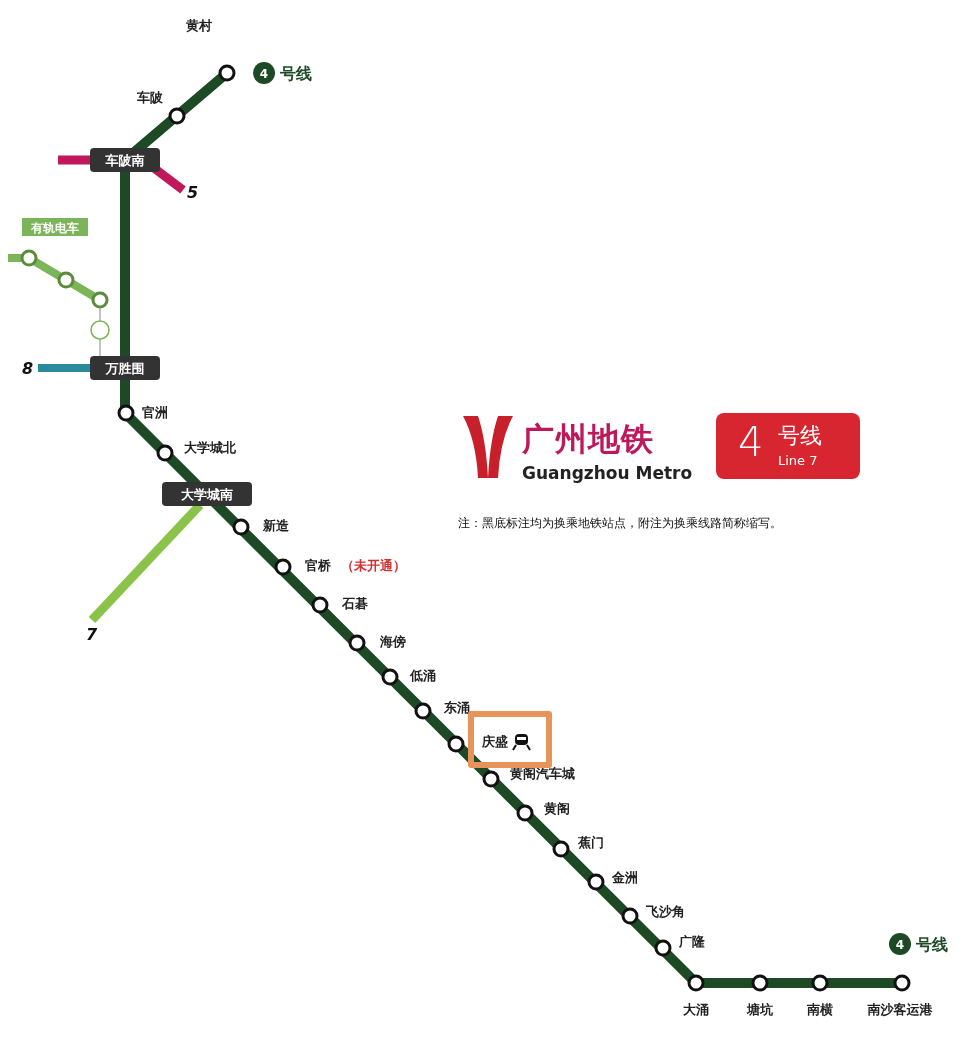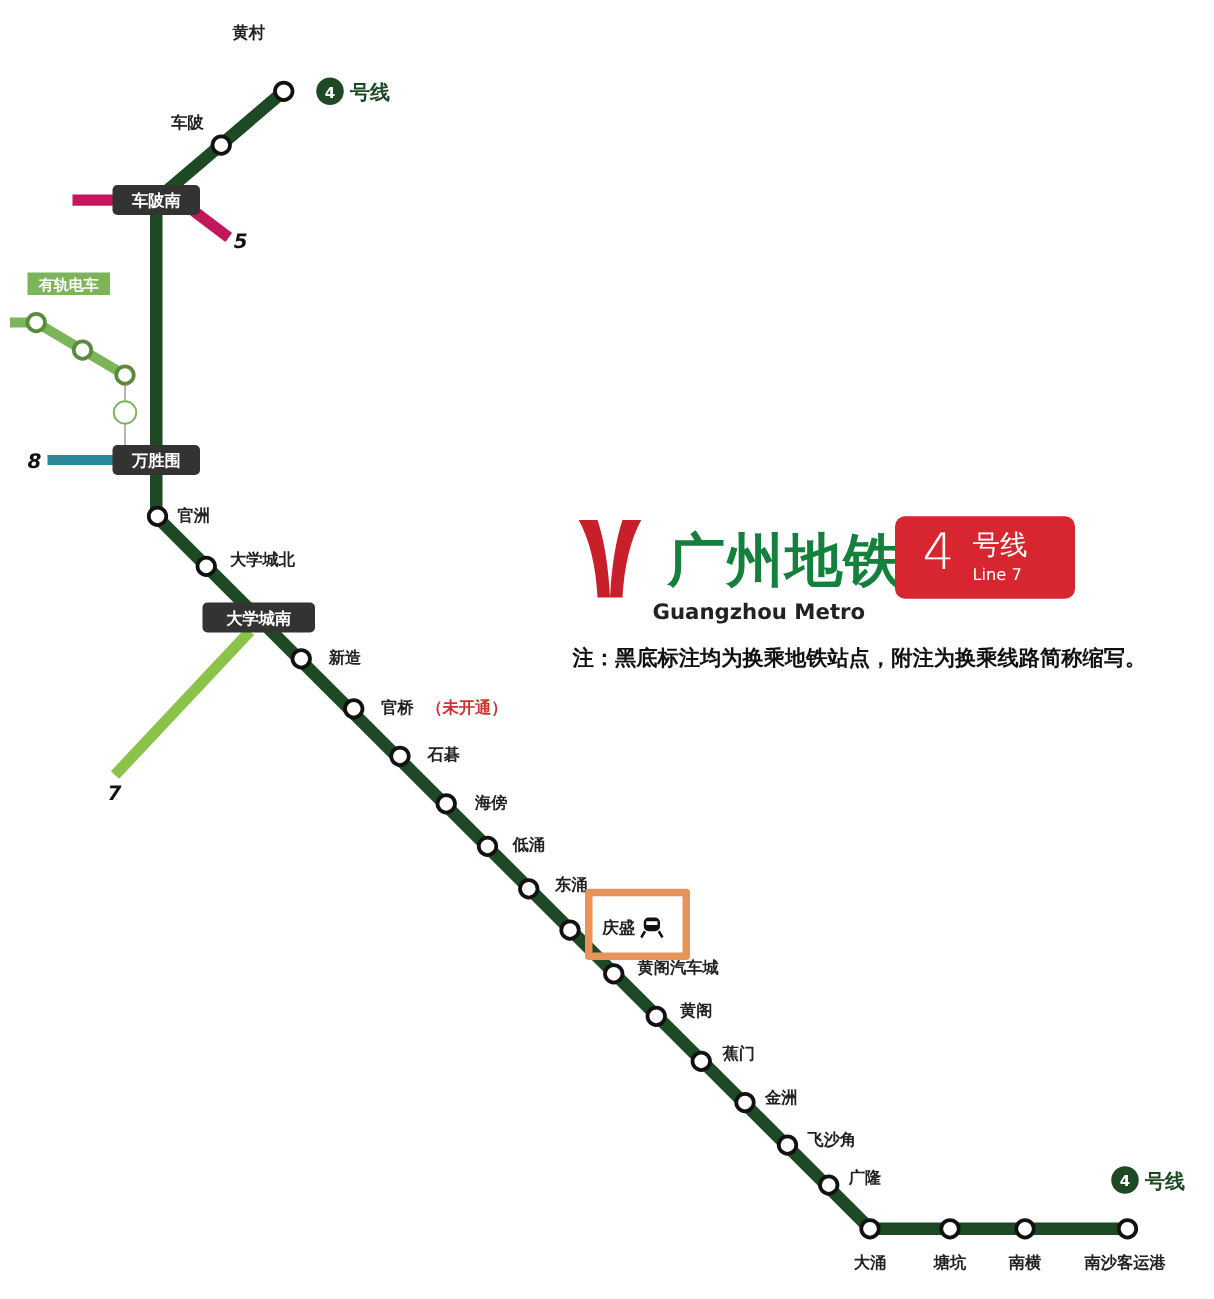--- a/index.html
+++ b/index.html
@@ -2,30 +2,30 @@
 <html><head>
 <meta charset="utf-8">
 <style>
   html, body { margin:0; padding:0; background:#ffffff; }
   body { width:971px; height:1039px; position:relative; overflow:hidden;
          font-family:"DejaVu Sans", sans-serif; }
   #map { position:absolute; left:0; top:0; }
   .st-label { font-family:"DejaVu Sans", sans-serif; font-size:13px; font-weight:bold; fill:#222; }
   .xfer-label { font-family:"DejaVu Sans", sans-serif; font-size:13px; font-weight:bold; fill:#ffffff; }
   .line-num { font-family:"DejaVu Sans", sans-serif; font-size:16px; font-weight:bold; font-style:italic; fill:#111; }
-  .brand-cn { position:absolute; left:522px; top:418px; font-size:46px; font-weight:bold; color:#15803d;
-              font-family:"DejaVu Sans", sans-serif; letter-spacing:1px;margin-left:12px; }
-  .brand-en { position:absolute; left:522px; top:480px; font-size:17px; font-weight:bold; color:#222;
+  .brand-cn { position:absolute; left:522px; top:418px; font-size:32px; font-weight:bold; color:#be185d;
+              font-family:"DejaVu Sans", sans-serif; letter-spacing:1px; }
+  .brand-en { position:absolute; left:522px; top:463px; font-size:17px; font-weight:bold; color:#222;
               font-family:"DejaVu Sans", sans-serif; }
   .line-badge { position:absolute; left:716px; top:413px; width:144px; height:66px; background:#d7262f;
                 border-radius:8px; color:#fff; }
   .line-badge .num { position:absolute; left:22px; top:6px; font-size:40px; font-family:"DejaVu Sans", sans-serif; font-weight:300; }
   .line-badge .cn { position:absolute; left:62px; top:8px; font-size:22px; font-family:"DejaVu Sans", sans-serif; }
   .line-badge .en { position:absolute; left:62px; top:40px; font-size:13px; font-family:"DejaVu Sans", sans-serif; }
-  .note { position:absolute; left:458px; top:515px; font-size:17px; font-weight:bold; color:#111;
+  .note { position:absolute; left:458px; top:515px; font-size:12px; font-weight:normal; color:#111;
           font-family:"DejaVu Sans", sans-serif; white-space:nowrap; }
   .highlight-box { position:absolute; left:468px; top:711px; width:84px; height:57px;
                    border:6px solid #e8935a; box-sizing:border-box; border-radius:3px; }
 </style>
 </head>
 <body>
 
 <svg id="map" width="971" height="1039" viewBox="0 0 971 1039">
 
   <g>

